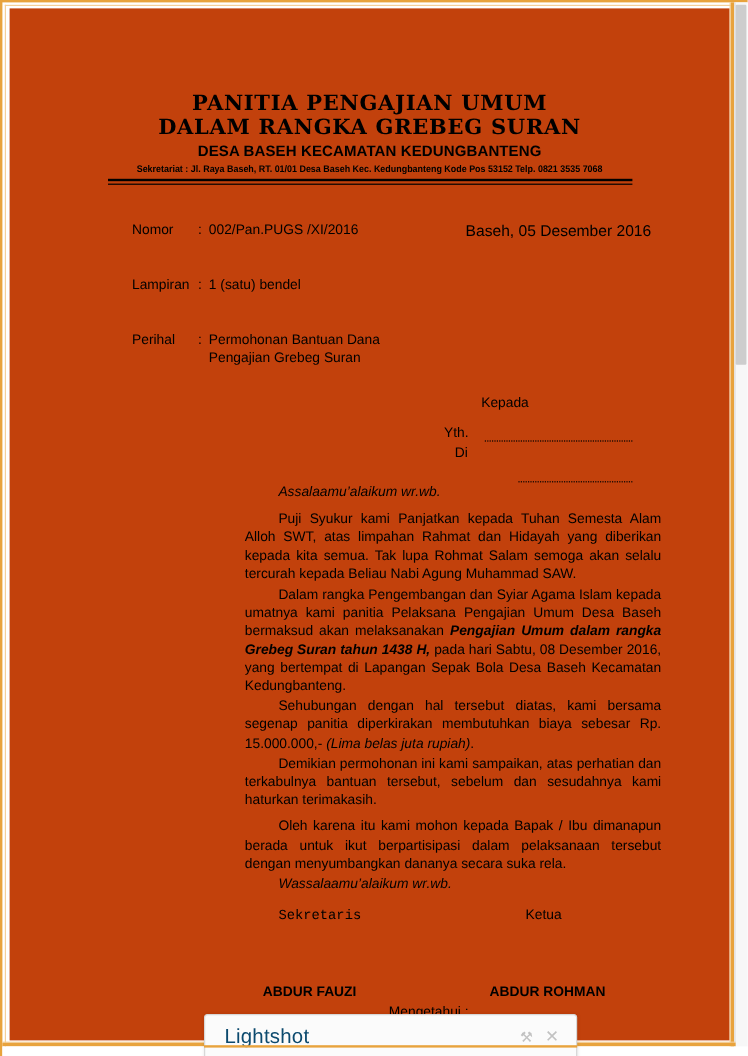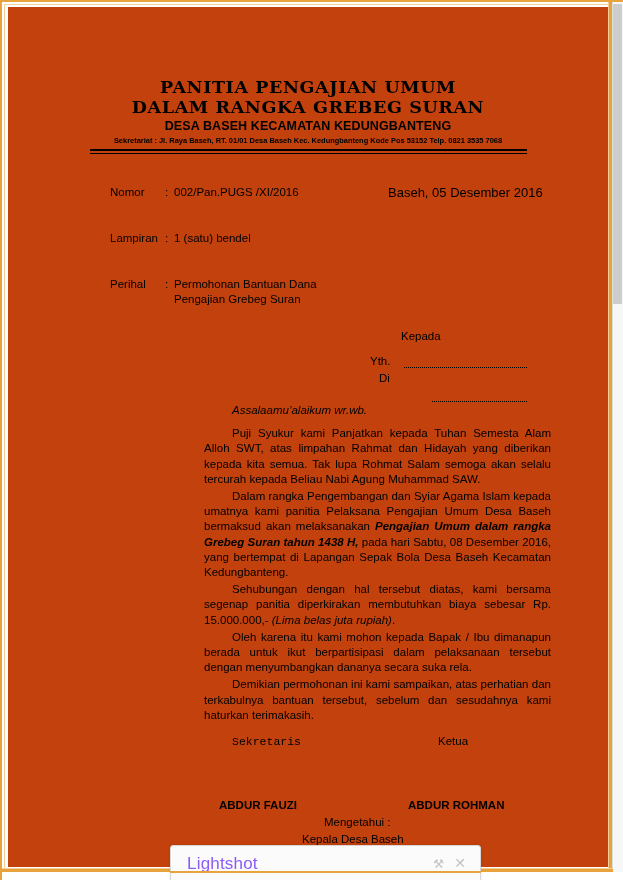--- a/index.html
+++ b/index.html
@@ -254,21 +254,21 @@
     border-radius: 3px 3px 0 0;
     box-shadow: 0 0 3px rgba(0,0,0,0.10);
     box-sizing: border-box;
     overflow: hidden;
   }
   #lightshot-title {
     position: absolute;
     left: 16px;
     top: 8px;
     font-size: 17px;
-    color: #8b5cf6;
+    color: #0c4a6e;
     letter-spacing: 0.2px;
   }
   #lightshot-wrench {
     position: absolute;
     right: 36px;
     top: 11px;
     font-size: 12px;
     color: #c2c2c2;
   }
   #lightshot-close {
@@ -334,24 +334,25 @@
 
     <div id="letter-body">
       <p class="salam" id="para-salam-open">Assalaamu’alaikum wr.wb.</p>
 
       <p id="para-1">Puji Syukur kami Panjatkan kepada Tuhan Semesta Alam Alloh SWT, atas limpahan Rahmat dan Hidayah yang diberikan kepada kita semua. Tak lupa Rohmat Salam semoga akan selalu tercurah kepada Beliau Nabi Agung Muhammad SAW.</p>
 
       <p id="para-2"><span>Dalam rangka Pengembangan dan Syiar Agama Islam kepada umatnya kami panitia Pelaksana Pengajian Umum Desa Baseh bermaksud akan melaksanakan </span><span class="bi">Pengajian Umum dalam rangka Grebeg Suran tahun 1438 H,</span><span> pada hari Sabtu, 08 Desember 2016, yang bertempat di Lapangan Sepak Bola Desa Baseh Kecamatan Kedungbanteng.</span></p>
 
       <p id="para-3"><span>Sehubungan dengan hal tersebut diatas, kami bersama segenap panitia diperkirakan membutuhkan biaya sebesar Rp. 15.000.000,-  </span><span class="it">(Lima belas juta rupiah)</span><span>.</span></p>
 
+      <p id="para-5">Demikian permohonan ini kami sampaikan, atas perhatian dan terkabulnya bantuan tersebut, sebelum dan sesudahnya kami haturkan terimakasih.</p>
+
       <p id="para-4">Oleh karena itu kami mohon kepada Bapak / Ibu dimanapun berada untuk ikut berpartisipasi dalam pelaksanaan tersebut dengan menyumbangkan dananya secara suka rela.</p>
 
-      <p id="para-5">Demikian permohonan ini kami sampaikan, atas perhatian dan terkabulnya bantuan tersebut, sebelum dan sesudahnya kami haturkan terimakasih.</p>
-
+      <p class="salam">Wassalaamu’alaikum wr.wb.</p>
     </div>
 
     <div id="signatures">
       <div id="role-sekretaris">Sekretaris</div>
       <div id="role-ketua">Ketua</div>
       <div id="name-sekretaris">ABDUR FAUZI</div>
       <div id="name-ketua">ABDUR ROHMAN</div>
       <div id="mengetahui-line">Mengetahui :</div>
       <div id="kepala-desa-line">Kepala Desa Baseh</div>
       <div id="name-kepaladesa">AMIN FAUZAN</div>

